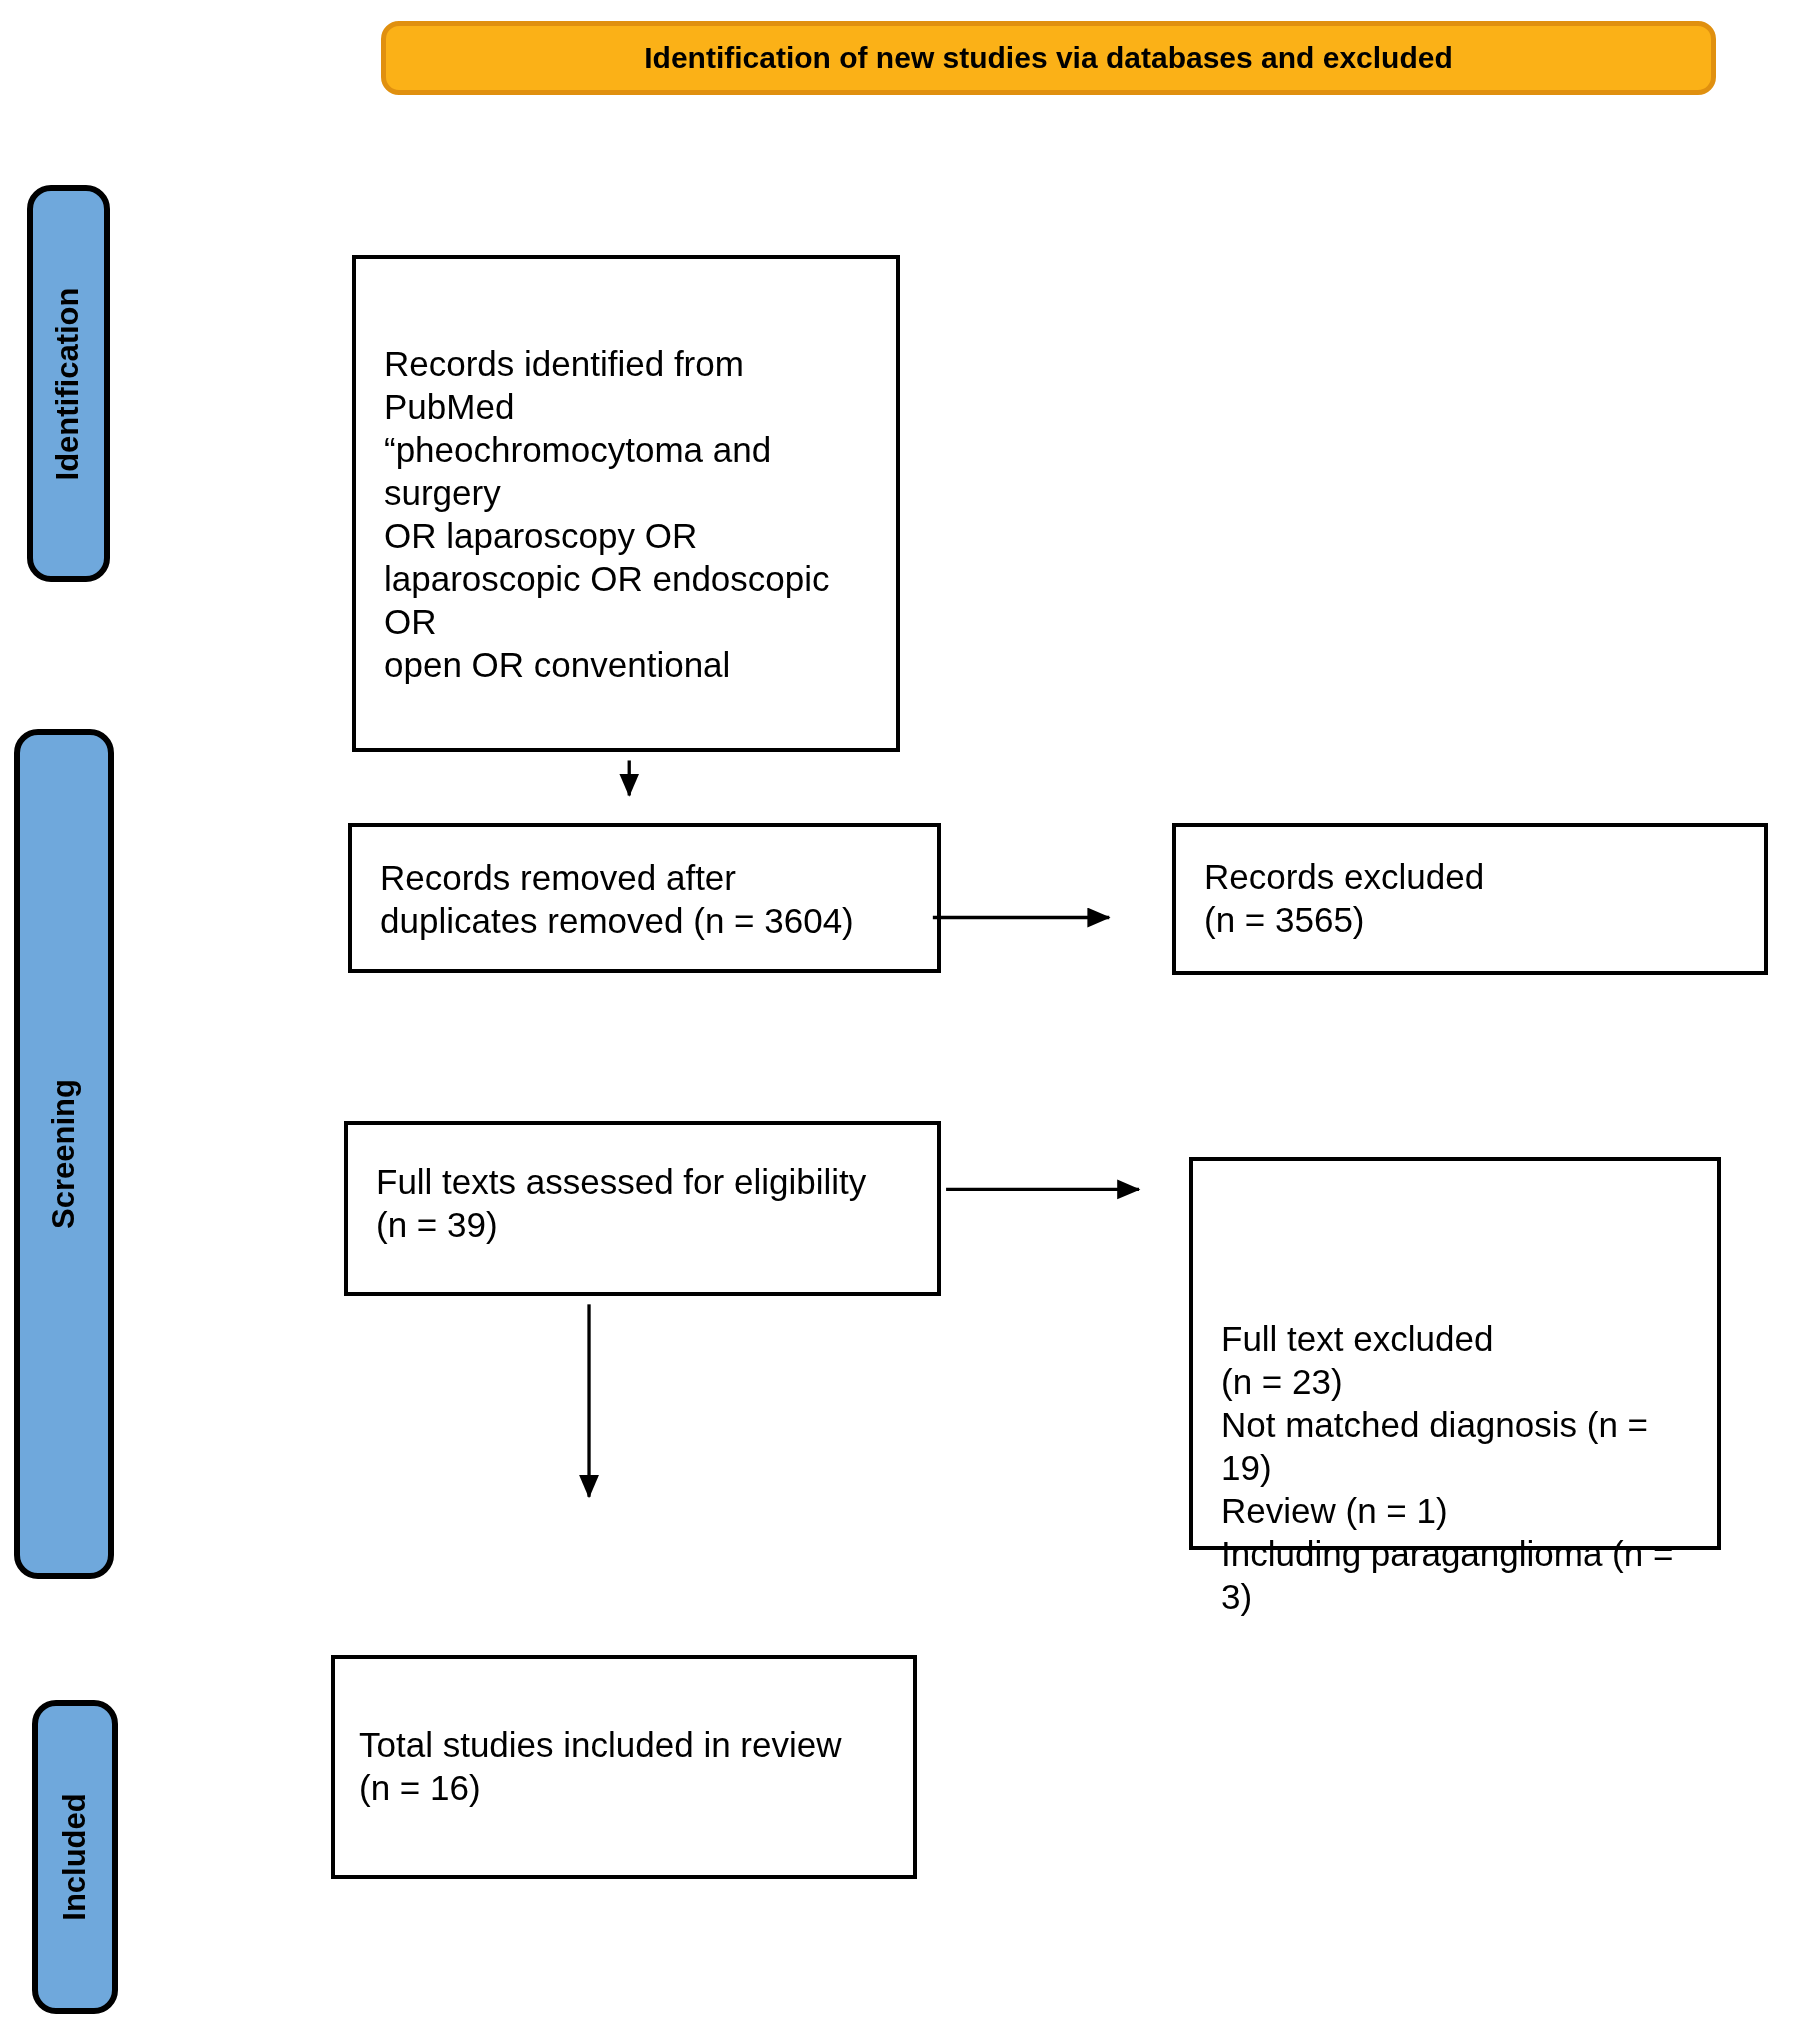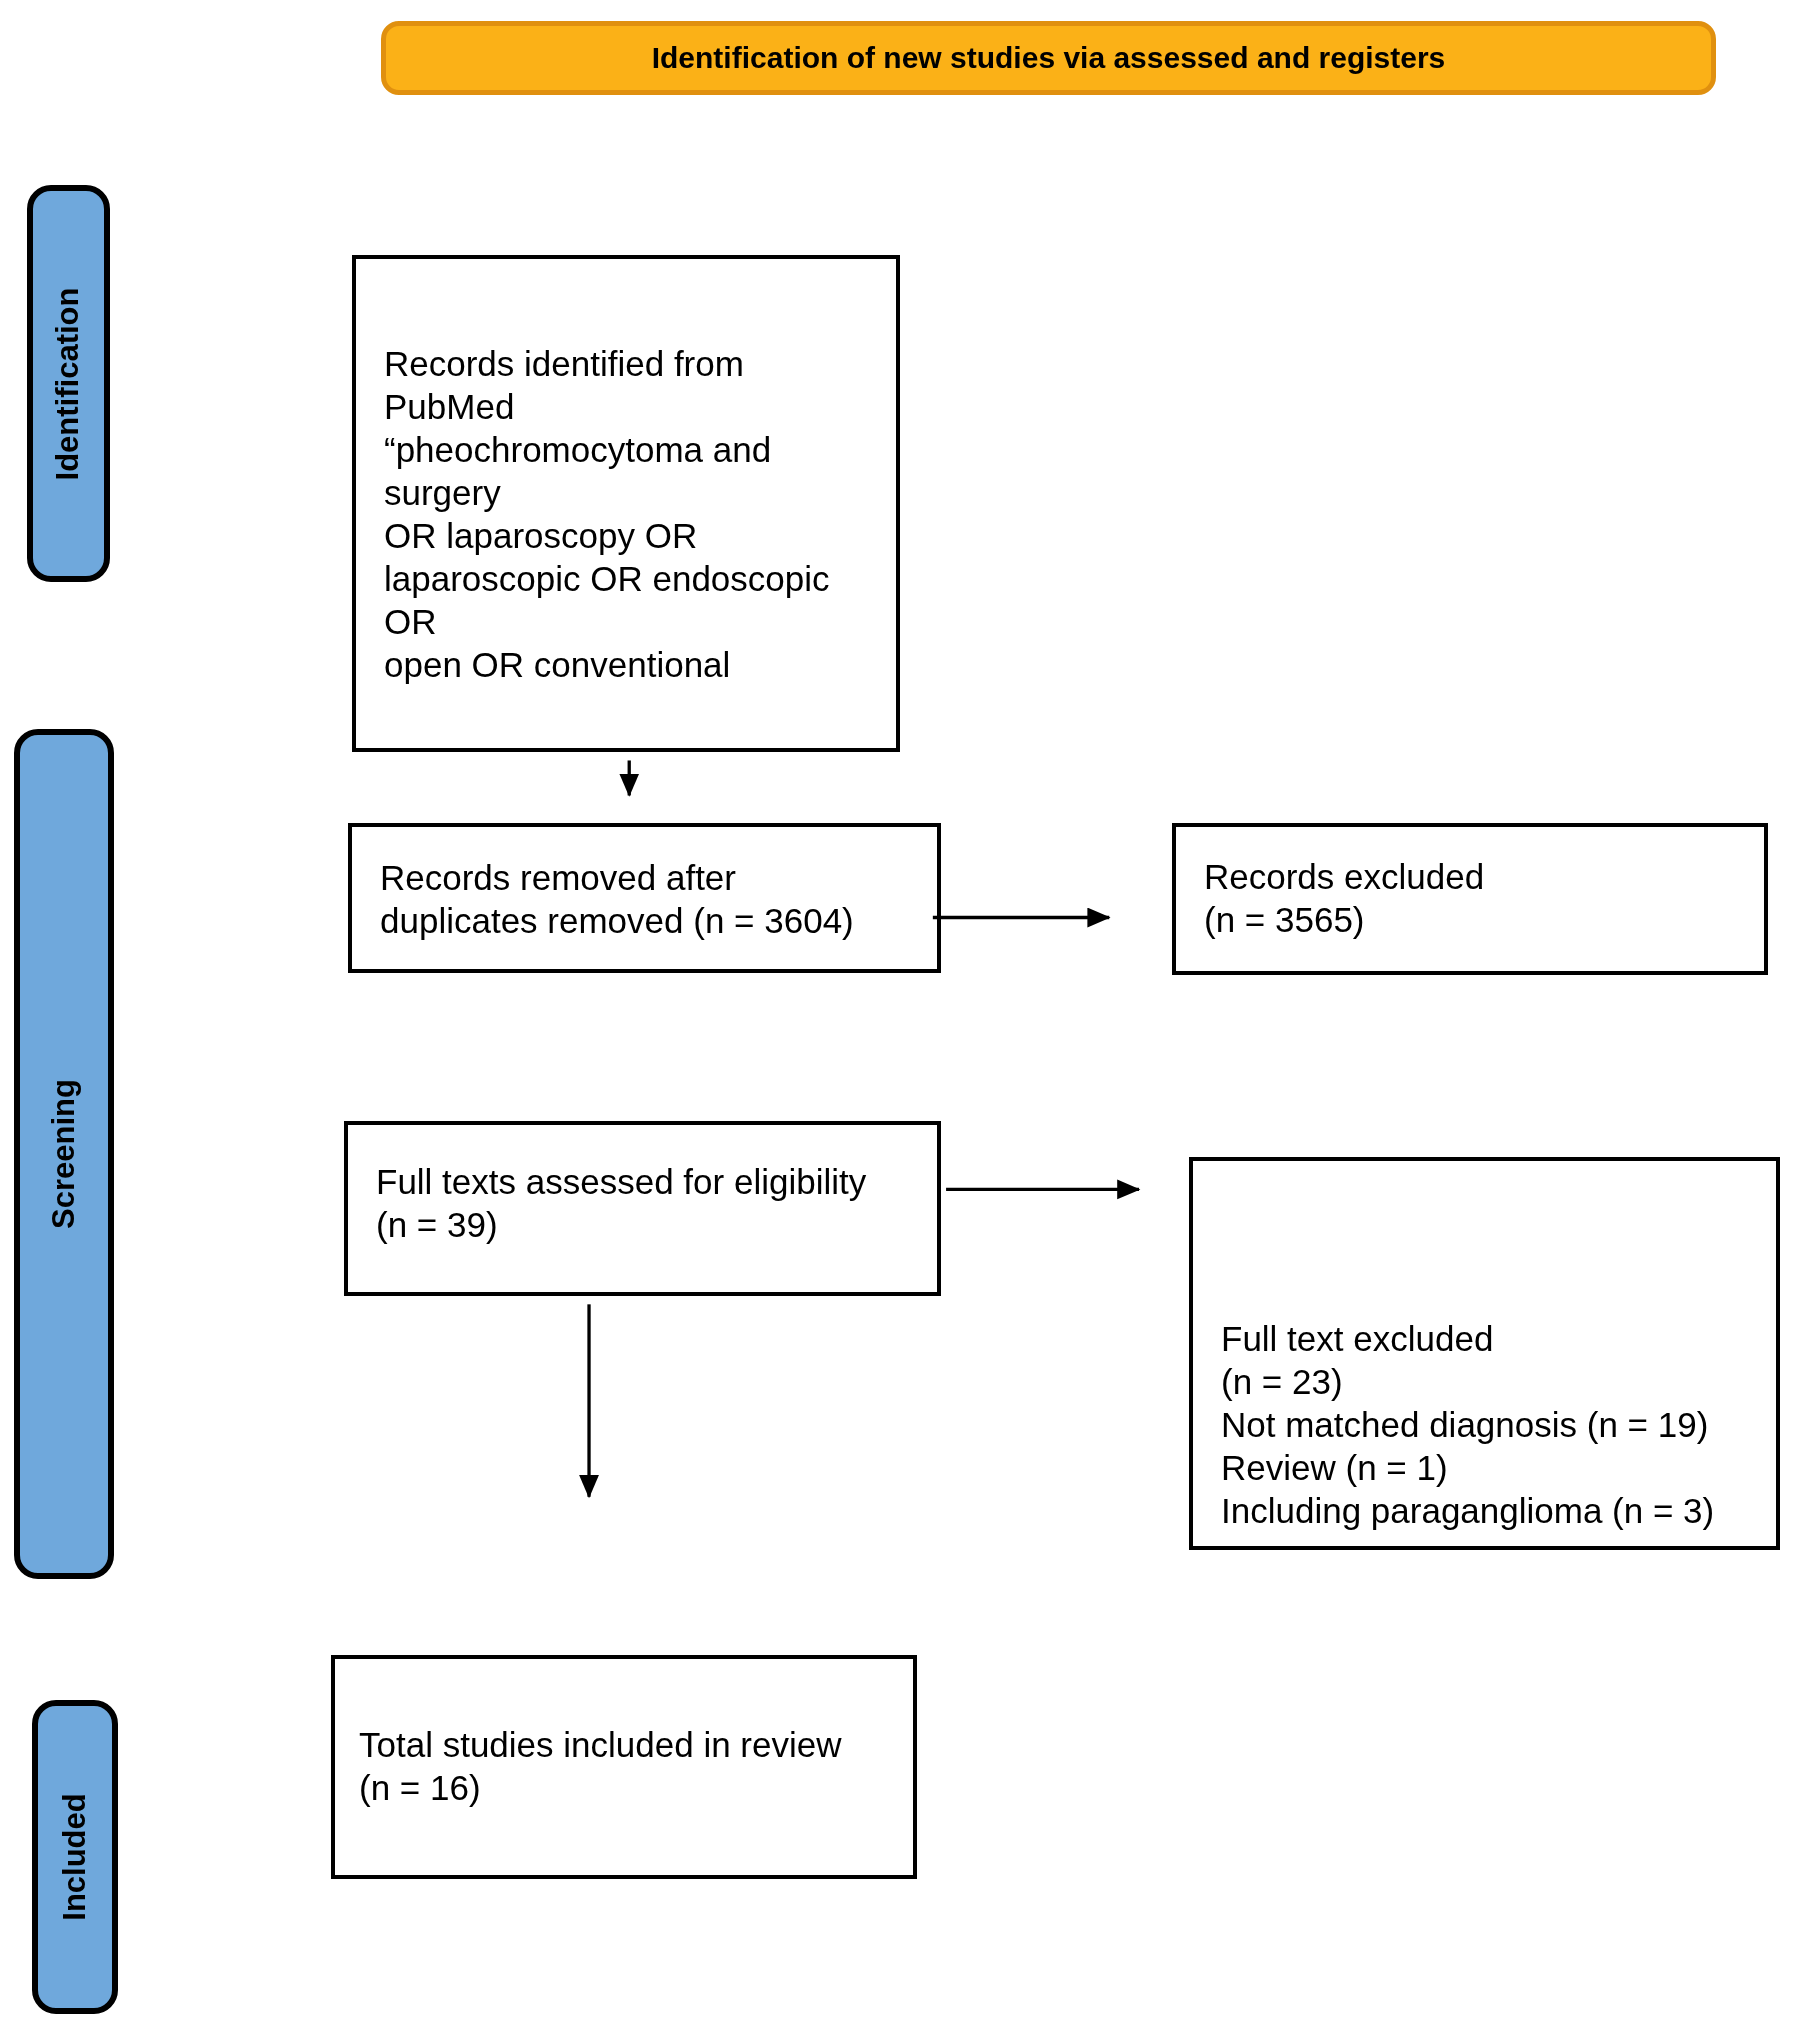--- a/index.html
+++ b/index.html
@@ -64,37 +64,37 @@
     box-sizing: border-box;
     font-size: 35px;
     line-height: 43px;
     white-space: pre-line;
     text-align: left;
   }
   #box-identified          { left: 352px;  top: 255px;  width: 548px; height: 497px; padding: 83px 19px 0 28px; }
   #box-duplicates-removed  { left: 348px;  top: 823px; width: 593px; height: 150px;  padding: 29px 19px 0 28px; }
   #box-records-excluded    { left: 1172px; top: 823px; width: 596px; height: 152px;  padding: 28px 19px 0 28px; }
   #box-full-texts-assessed { left: 344px;  top: 1121px; width: 597px; height: 175px;  padding: 35px 19px 12px 28px; }
-  #box-full-text-excluded  { left: 1189px; top: 1157px; width: 591px; height: 393px;  padding: 156px 19px 0 28px; }
+  #box-full-text-excluded  { left: 1189px; top: 1157px; width: 532px; height: 393px;  padding: 156px 19px 0 28px; }
   #box-included            { left: 331px;  top: 1655px; width: 586px; height: 224px;  padding: 64px 19px 0 24px; }
 
   .arrows {
     position: absolute;
     left: 0;
     top: 0;
     width: 1799px;
     height: 2035px;
     pointer-events: none;
   }
 </style>
 </head>
 <body>
 
 <div class="banner">
-  <span>Identification of new studies via assessed and registers</span>
+  <span>Identification of new studies via databases and excluded</span>
 </div>
 
 <div class="stage-tab" id="tab-identification">
   <span class="vlabel">Identification</span>
 </div>
 <div class="stage-tab" id="tab-screening">
   <span class="vlabel">Screening</span>
 </div>
 <div class="stage-tab" id="tab-included">
   <span class="vlabel">Included</span>

